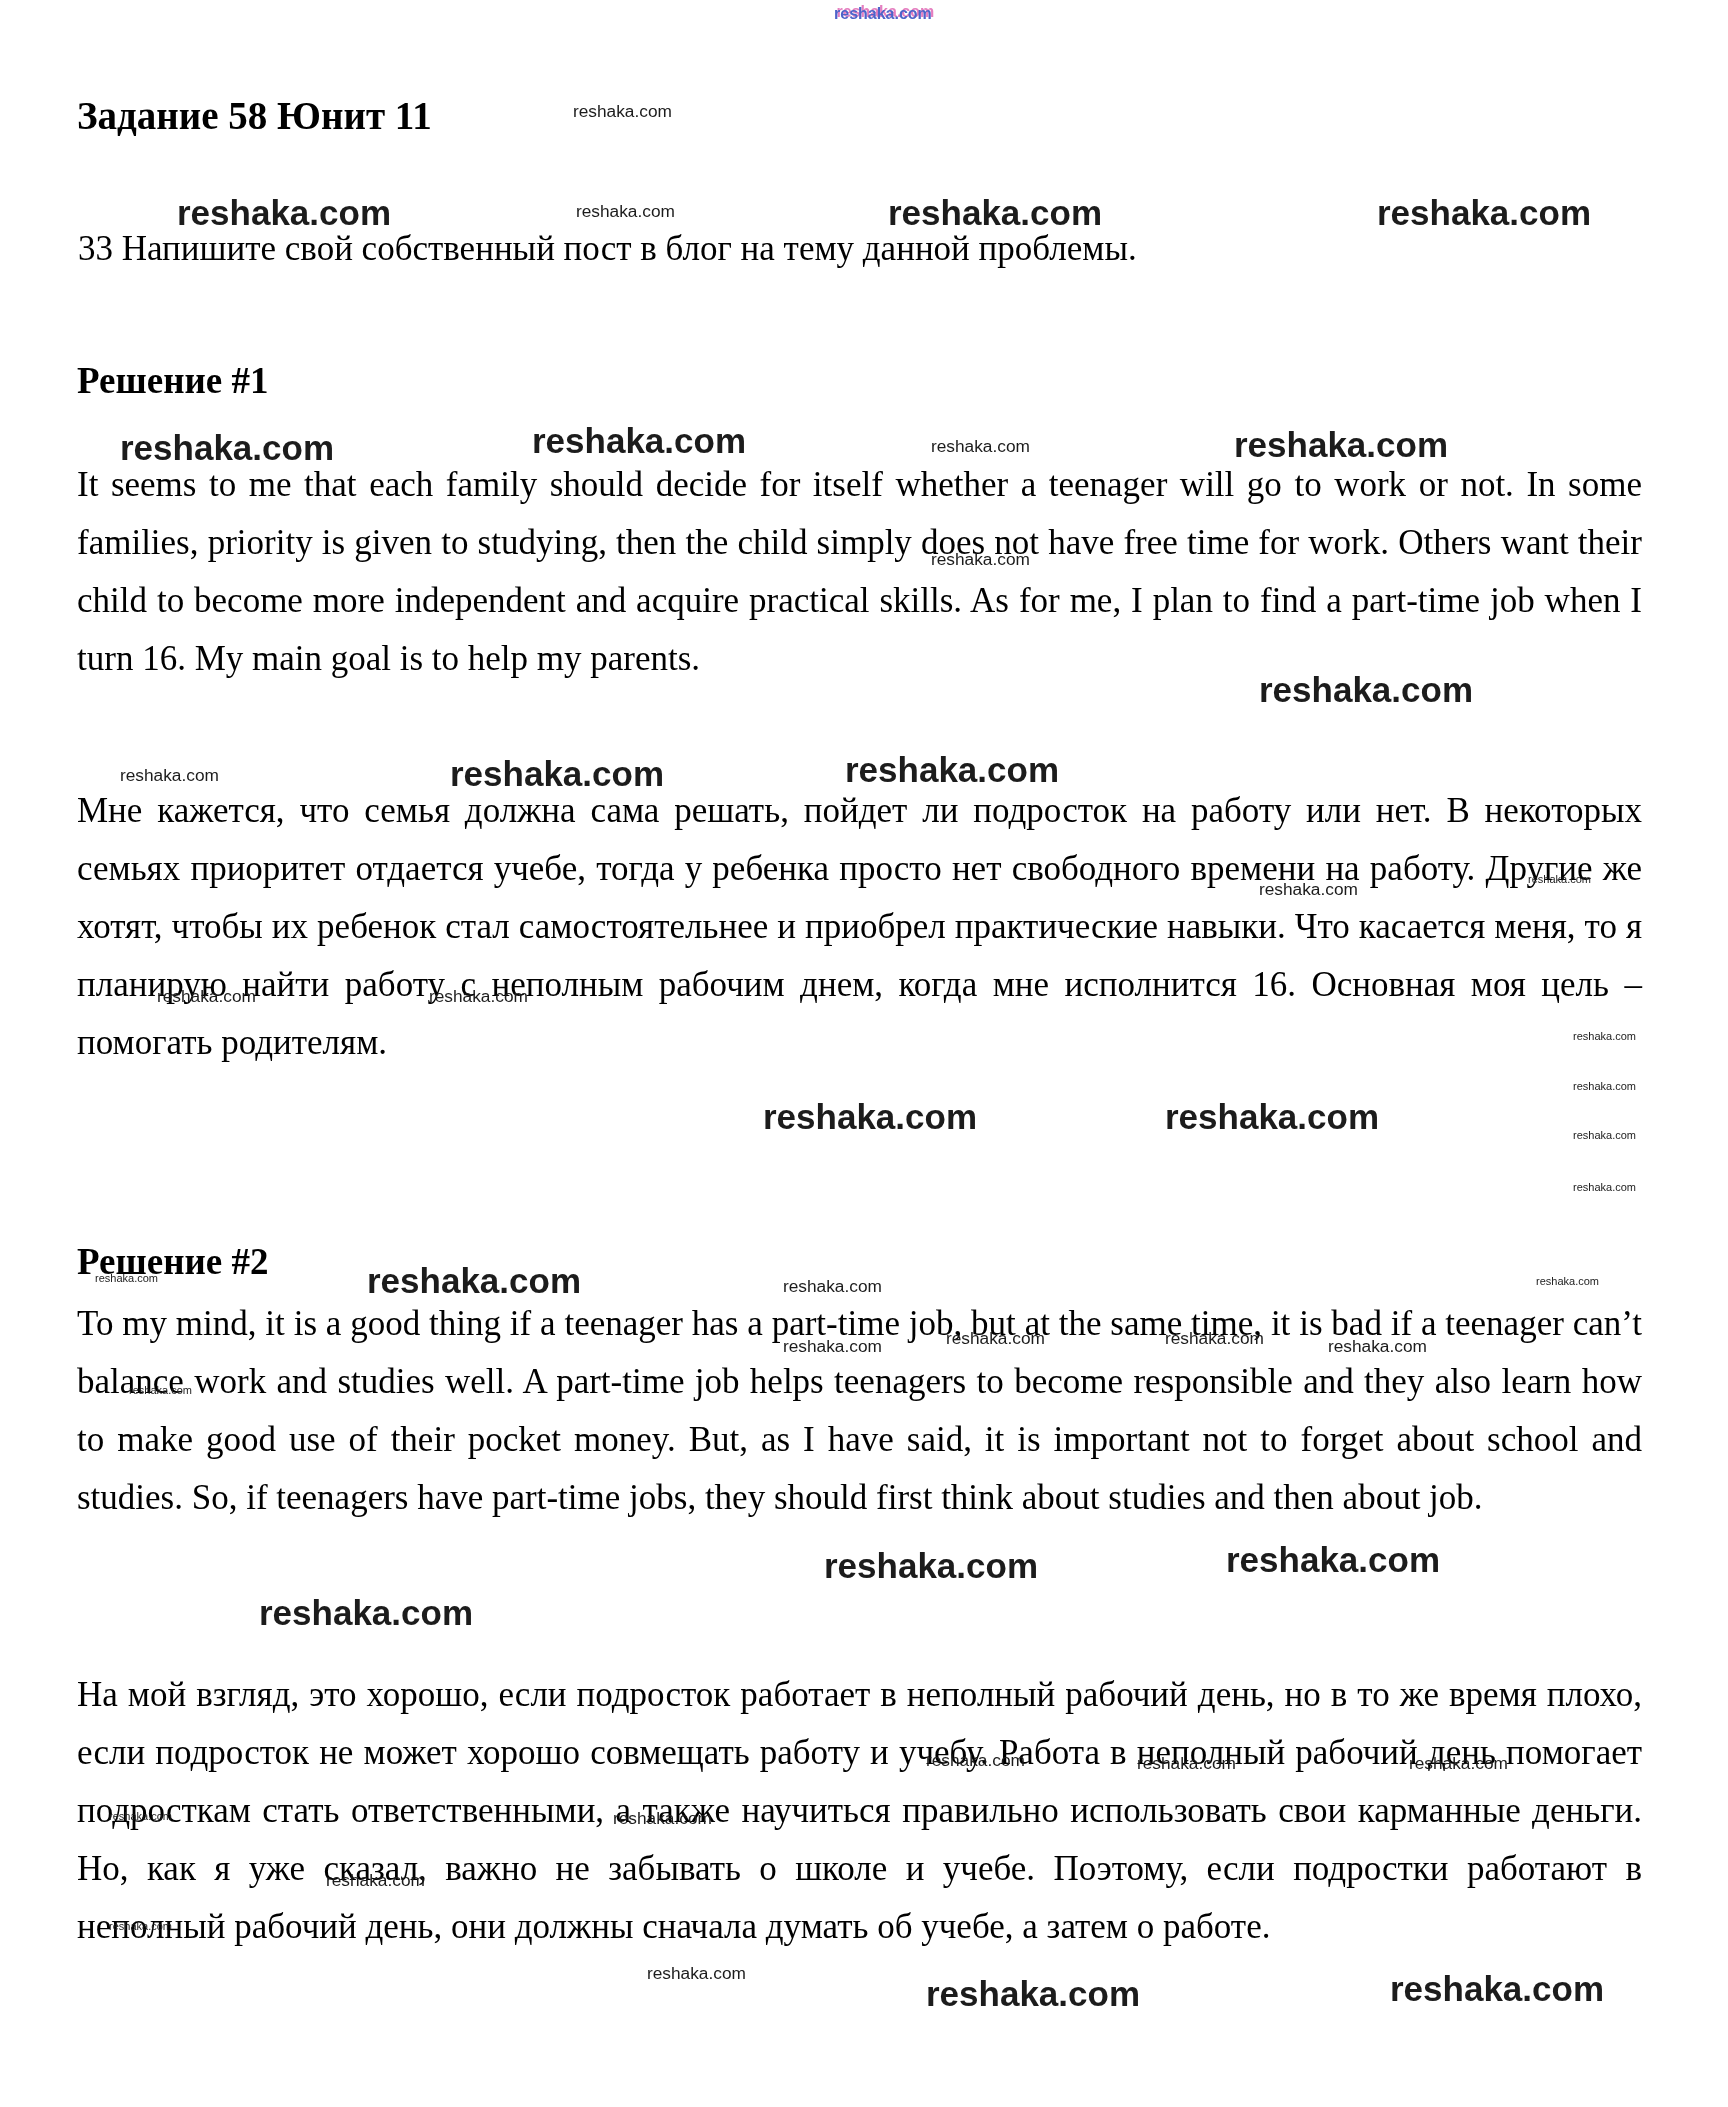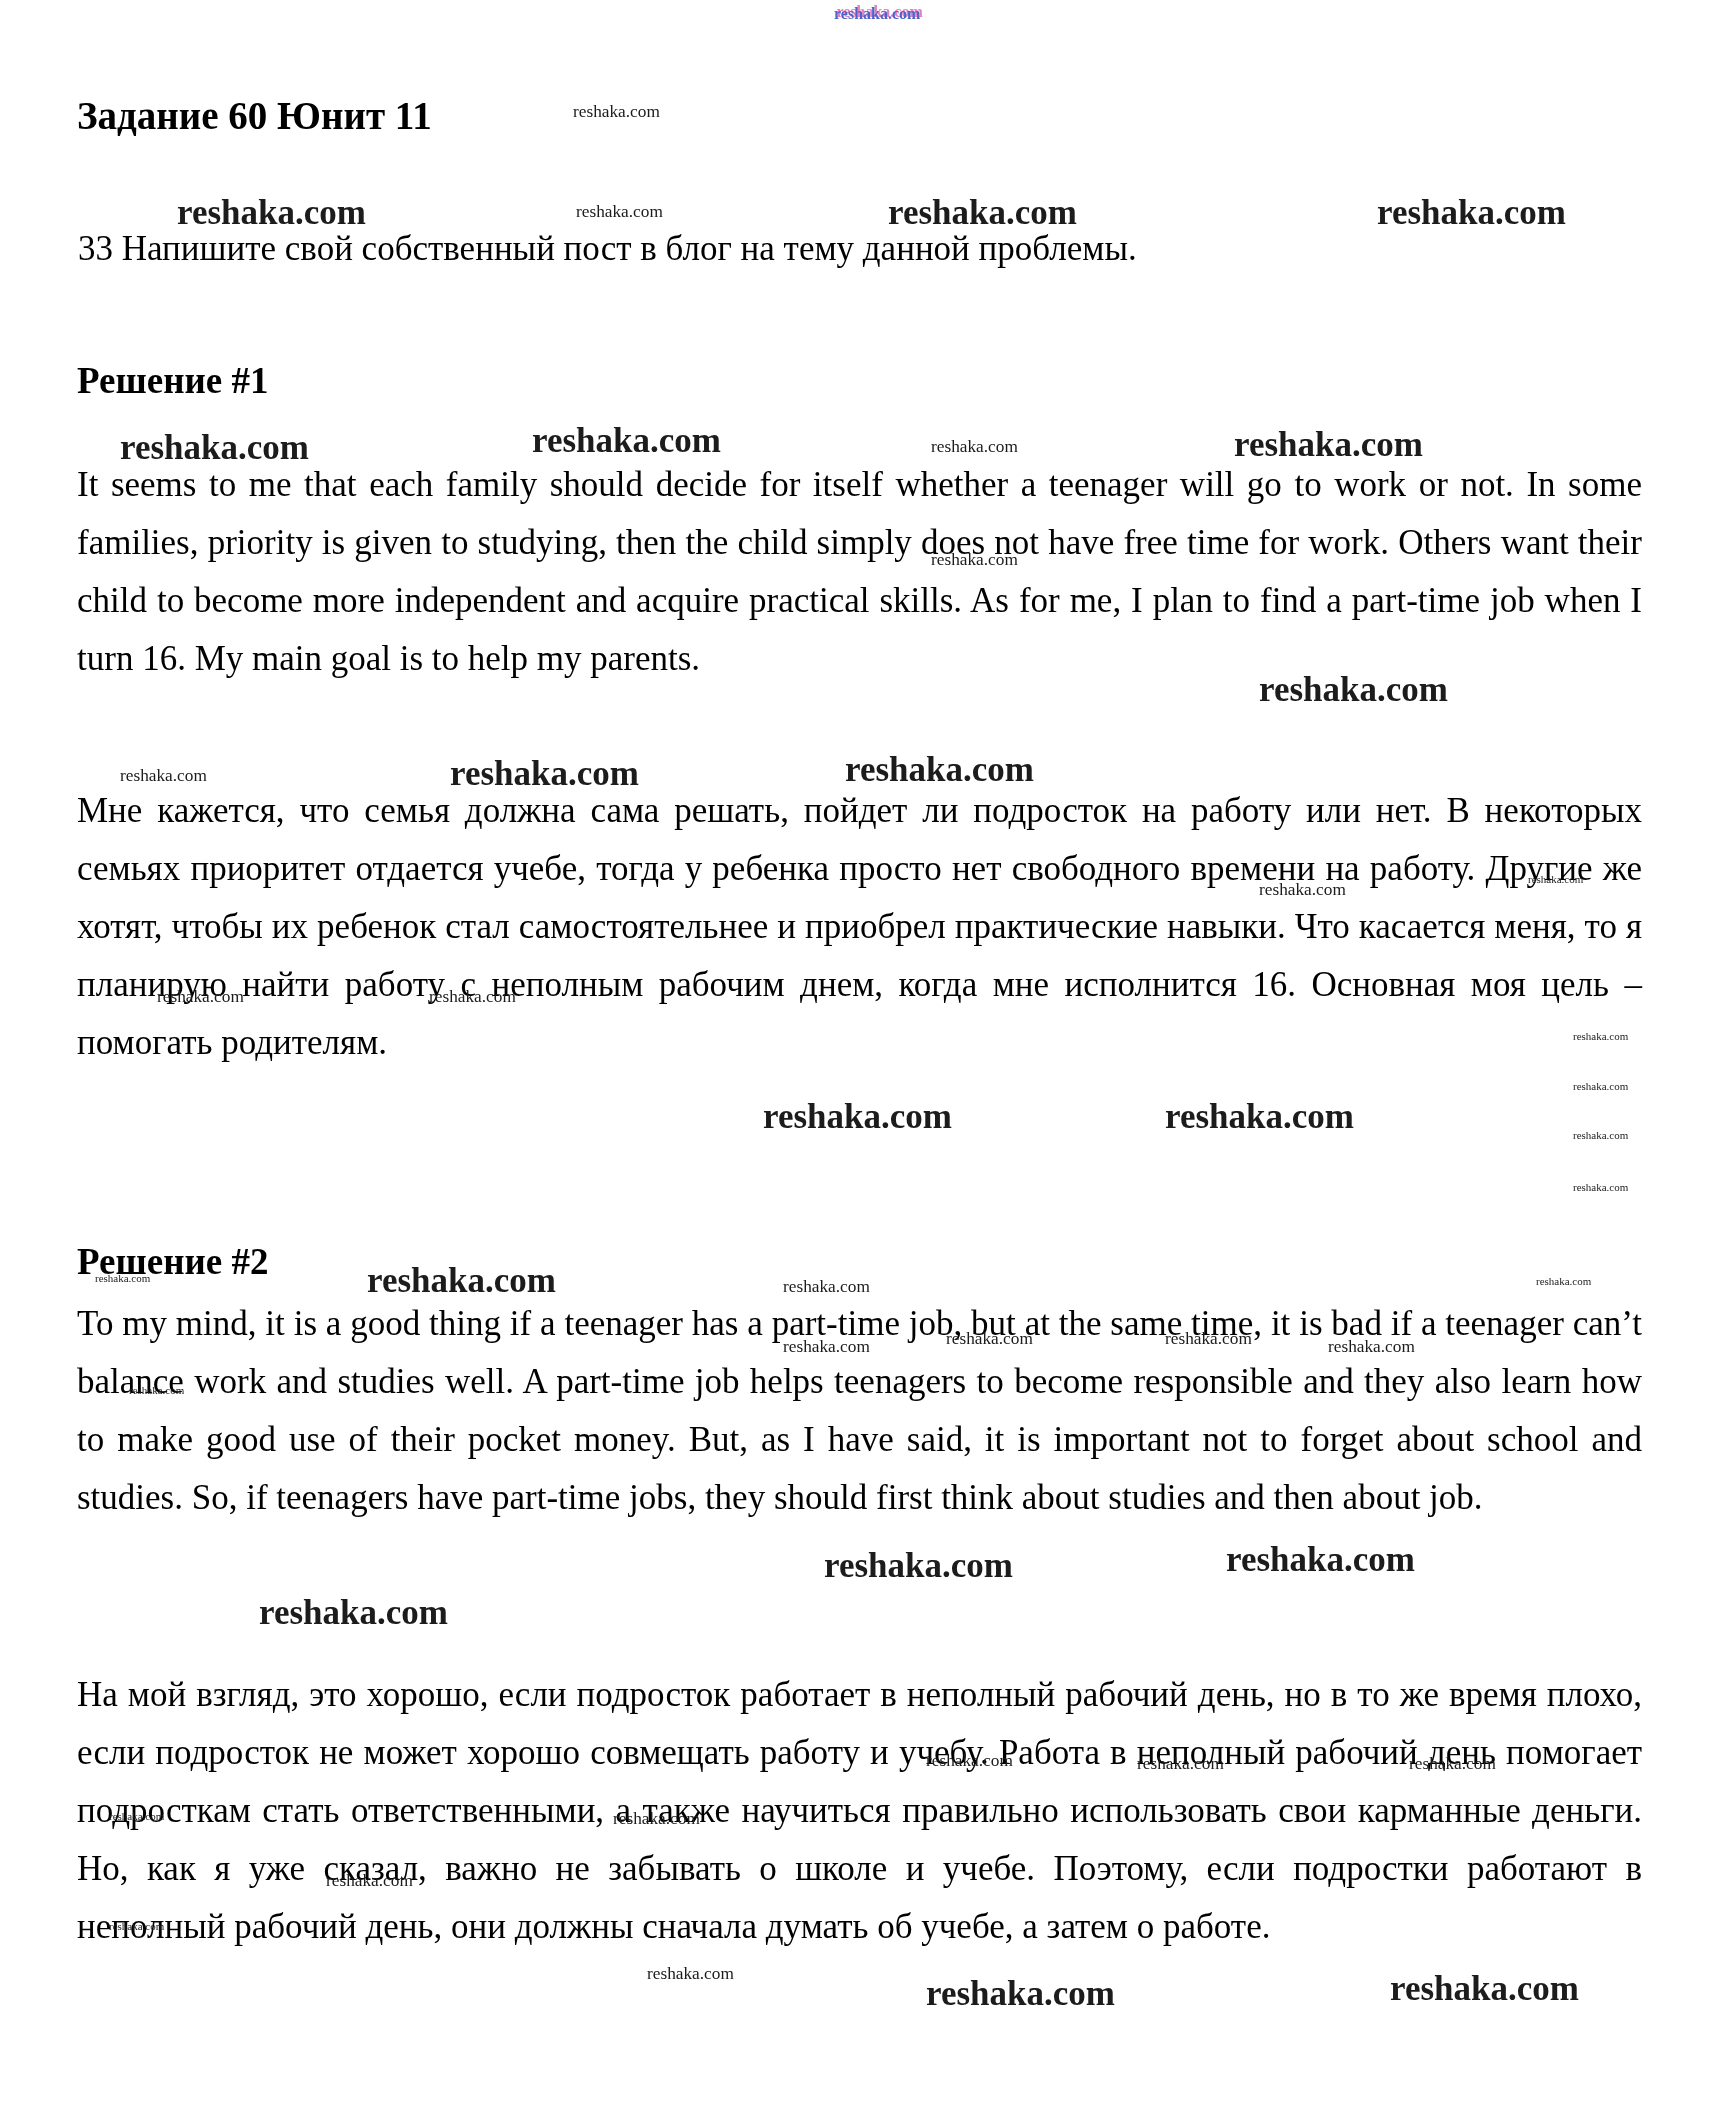--- a/index.html
+++ b/index.html
@@ -50,42 +50,42 @@
     left:77px;
     margin:0;
     width:1565px;
     font-size:35px;
     line-height:58px;
     text-align:justify;
   }
   
   .wm{
     position:absolute;
-    font-family:Liberation Serif, serif;
+    font-family:Liberation Sans, sans-serif;
     color:var(--watermark);
     white-space:nowrap;
     line-height:1;
     z-index:5;
   }
   .wm-big{ font-size:35px; font-weight:700; }
   .wm-small{ font-size:17.3px; font-weight:400; }
   .wm-tiny{ font-size:11px; font-weight:400; }
   .wm-logo{
     font-size:16px;
     font-weight:700;
     color:var(--logo_blue);
     text-shadow:2.4px -1.6px 0 var(--logo_pink);
   }
 </style>
 </head>
 <body>
 
 <div class="page">
 
-  <h1 class="doc-title">Задание 60 Юнит 11</h1>
+  <h1 class="doc-title">Задание 58 Юнит 11</h1>
 
   <p class="task-line">33 Напишите свой собственный пост в блог на тему данной проблемы.</p>
 
   <h2 class="sol-head" style="top:359px">Решение #1</h2>
   <p class="para" style="top:456px">It seems to me that each family should decide for itself whether a teenager will go to work or not. In some families, priority is given to studying, then the child simply does not have free time for work. Others want their child to become more independent and acquire practical skills. As for me, I plan to find a part-time job when I turn 16. My main goal is to help my parents.</p>
   <p class="para" style="top:782px">Мне кажется, что семья должна сама решать, пойдет ли подросток на работу или нет. В некоторых семьях приоритет отдается учебе, тогда у ребенка просто нет свободного времени на работу. Другие же хотят, чтобы их ребенок стал самостоятельнее и приобрел практические навыки. Что касается меня, то я планирую найти работу с неполным рабочим днем, когда мне исполнится 16. Основная моя цель – помогать родителям.</p>
 
   <h2 class="sol-head" style="top:1240px">Решение #2</h2>
   <p class="para" style="top:1295px">To my mind, it is a good thing if a teenager has a part-time job, but at the same time, it is bad if a teenager can’t balance work and studies well. A part-time job helps teenagers to become responsible and they also learn how to make good use of their pocket money. But, as I have said, it is important not to forget about school and studies. So, if teenagers have part-time jobs, they should first think about studies and then about job.</p>
   <p class="para" style="top:1666px">На мой взгляд, это хорошо, если подросток работает в неполный рабочий день, но в то же время плохо, если подросток не может хорошо совмещать работу и учебу. Работа в неполный рабочий день помогает подросткам стать ответственными, а также научиться правильно использовать свои карманные деньги. Но, как я уже сказал, важно не забывать о школе и учебе. Поэтому, если подростки работают в неполный рабочий день, они должны сначала думать об учебе, а затем о работе.</p>

